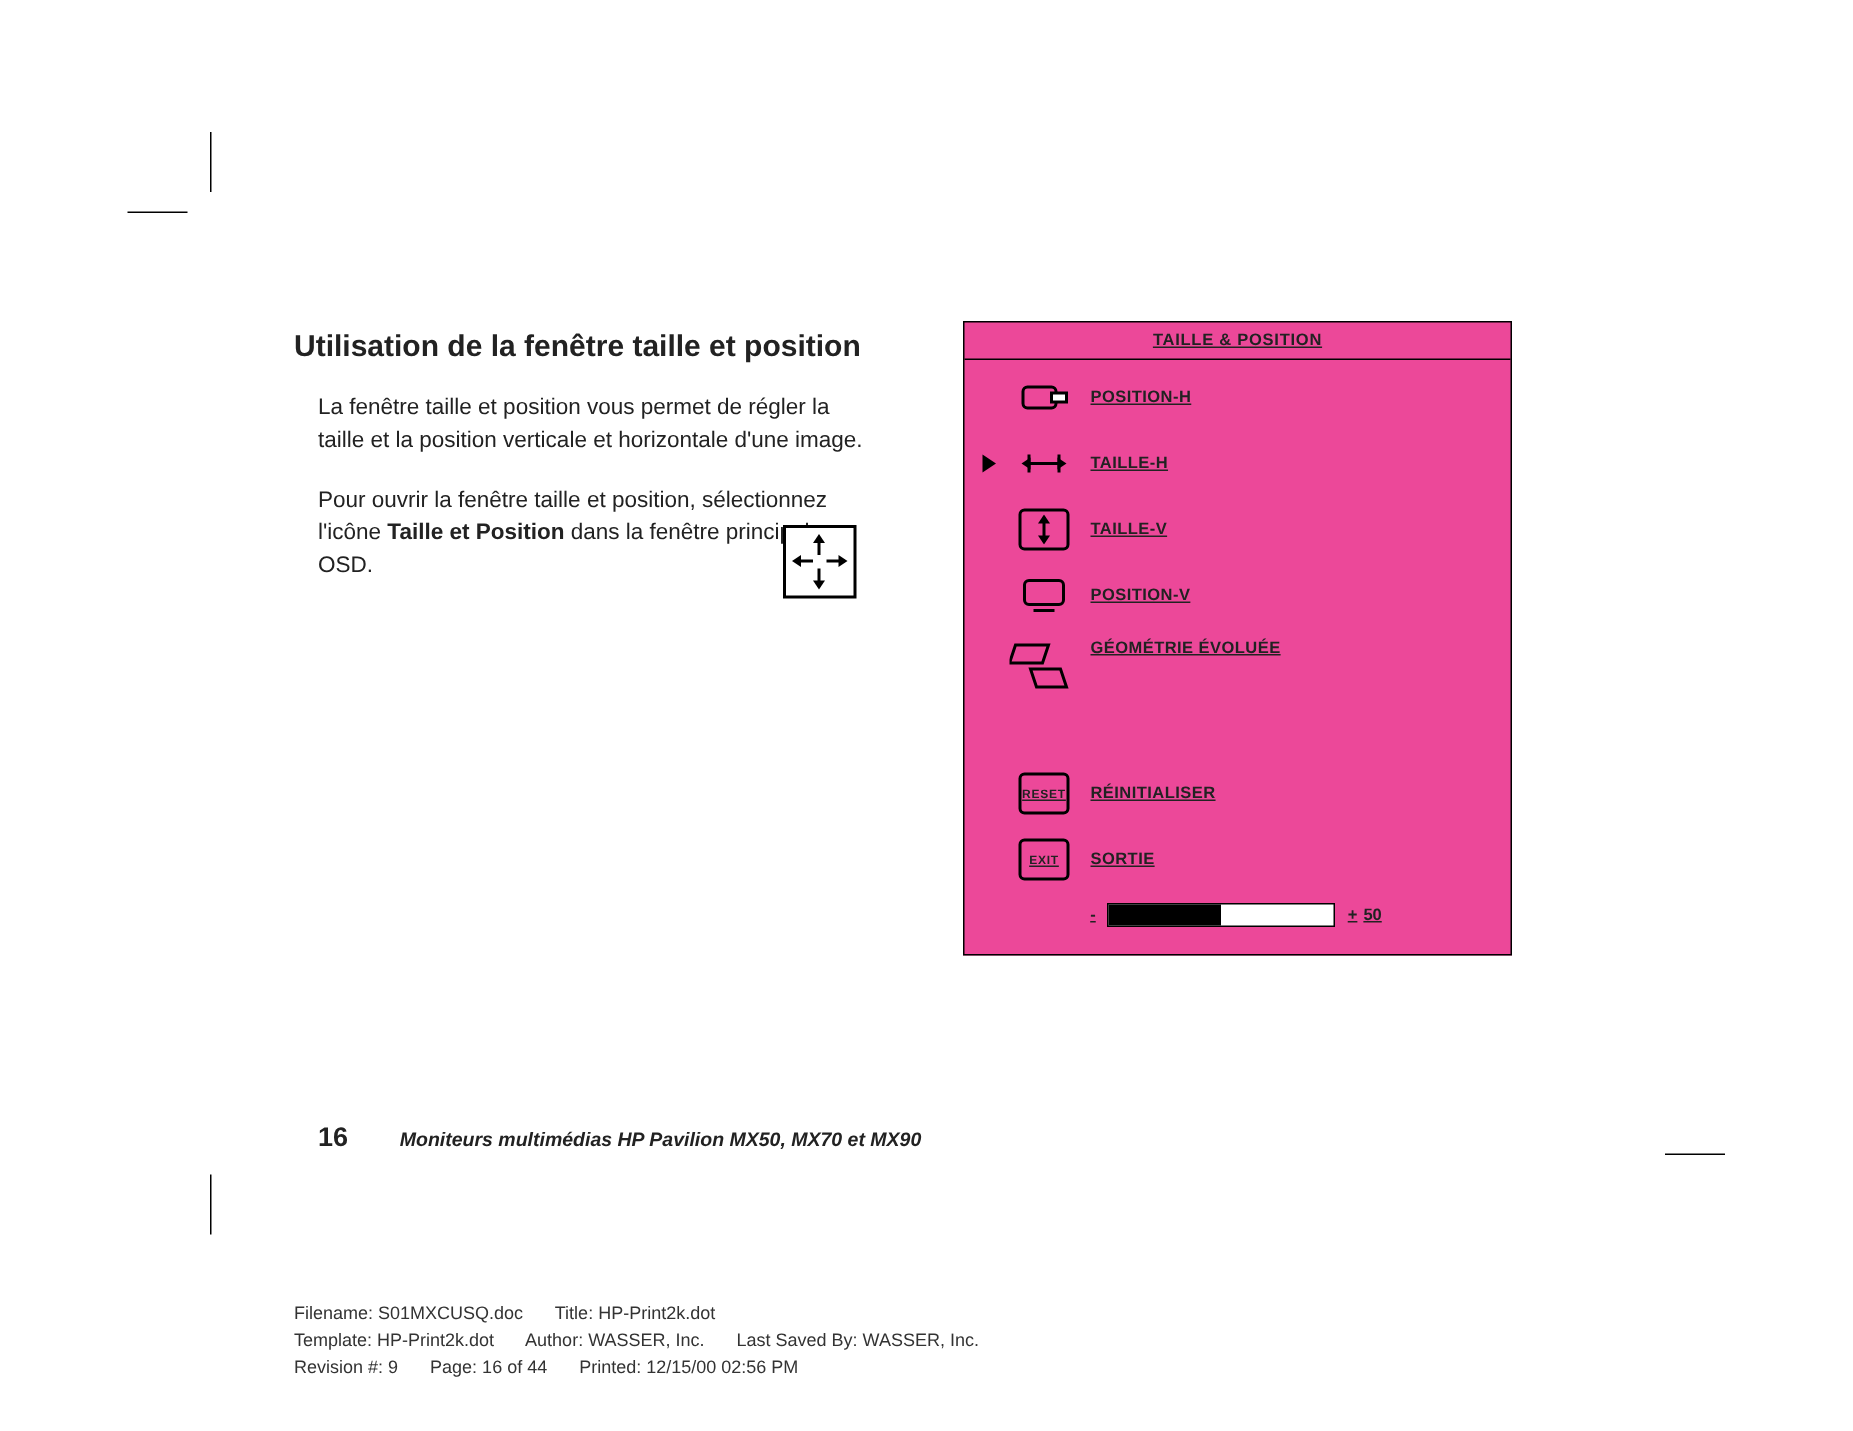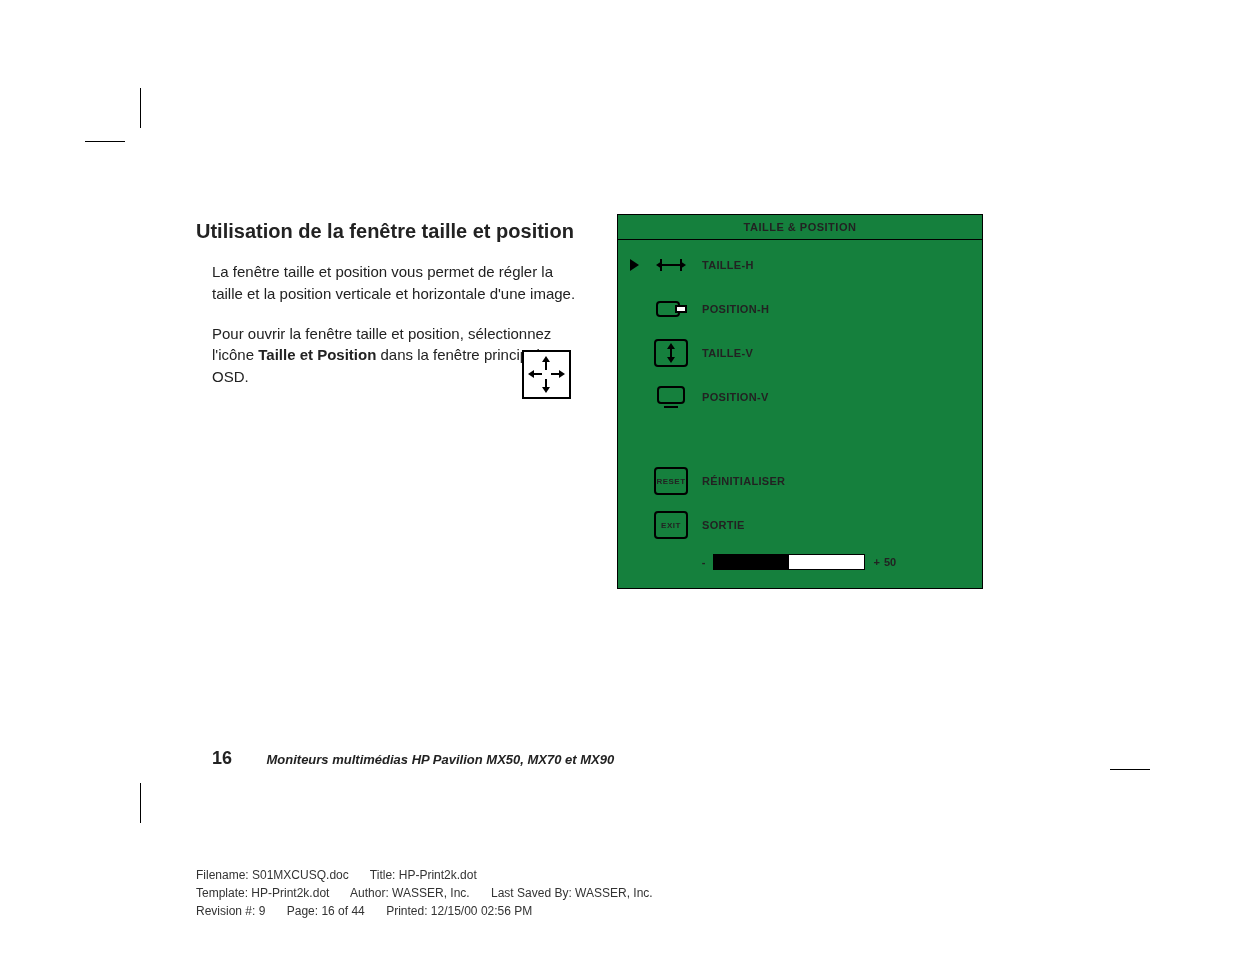--- a/index.html
+++ b/index.html
@@ -48,25 +48,26 @@
     top: 350px;
     width: 45px;
     height: 45px;
     border: 2px solid #000;
     background: #fff;
   }
   .inline-icon-box svg { width: 100%; height: 100%; }
 
   .osd-panel {
     position: absolute;
-    left: 617px;
+    left: 642px;
     top: 214px;
     width: 364px;
     border: 1.5px solid #000;
-    background: #15803d;
+    background: #ec4899;
+    text-decoration: underline;
   }
   .osd-title-bar {
     border-bottom: 1.5px solid #000;
     text-align: center;
     font-size: 11px;
     font-weight: bold;
     letter-spacing: 0.5px;
     padding: 6px 0;
   }
   .osd-body {
@@ -185,49 +186,49 @@
     <line x1="22" y1="27" x2="22" y2="39" stroke="#000" stroke-width="2"></line>
     <polygon points="22,41 18,35 26,35" fill="#000"></polygon>
   </svg>
 </div>
 
 <div class="osd-panel">
   <div class="osd-title-bar">TAILLE &amp; POSITION</div>
   <div class="osd-body">
 
     <div class="osd-row">
+      <div class="cursor-col"></div>
+      <div class="icon-col">
+        <svg width="34" height="24">
+          <rect x="3" y="5" width="22" height="14" rx="3" fill="none" stroke="#000" stroke-width="2"></rect>
+          <rect x="22" y="9" width="10" height="6" fill="#fff" stroke="#000" stroke-width="2"></rect>
+        </svg>
+      </div>
+      <div class="label-col">POSITION-H</div>
+    </div>
+
+    <div class="osd-row">
       <div class="cursor-col">
           <div class="cursor-tri"></div>
         </div>
       <div class="icon-col">
         <svg width="34" height="24">
           <line x1="4" y1="12" x2="30" y2="12" stroke="#000" stroke-width="2"></line>
           <polygon points="2,12 8,8 8,16" fill="#000"></polygon>
           <polygon points="32,12 26,8 26,16" fill="#000"></polygon>
           <line x1="7" y1="6" x2="7" y2="18" stroke="#000" stroke-width="2"></line>
           <line x1="27" y1="6" x2="27" y2="18" stroke="#000" stroke-width="2"></line>
         </svg>
       </div>
       <div class="label-col">TAILLE-H</div>
     </div>
 
     <div class="osd-row">
       <div class="cursor-col"></div>
       <div class="icon-col">
-        <svg width="34" height="24">
-          <rect x="3" y="5" width="22" height="14" rx="3" fill="none" stroke="#000" stroke-width="2"></rect>
-          <rect x="22" y="9" width="10" height="6" fill="#fff" stroke="#000" stroke-width="2"></rect>
-        </svg>
-      </div>
-      <div class="label-col">POSITION-H</div>
-    </div>
-
-    <div class="osd-row">
-      <div class="cursor-col"></div>
-      <div class="icon-col">
         <div class="icon-box">
           <svg width="16" height="20">
             <line x1="8" y1="2" x2="8" y2="18" stroke="#000" stroke-width="2"></line>
             <polygon points="8,0 4,6 12,6" fill="#000"></polygon>
             <polygon points="8,20 4,14 12,14" fill="#000"></polygon>
           </svg>
         </div>
       </div>
       <div class="label-col">TAILLE-V</div>
     </div>
@@ -236,20 +237,30 @@
       <div class="cursor-col"></div>
       <div class="icon-col">
         <svg width="34" height="26">
           <rect x="4" y="3" width="26" height="16" rx="3" fill="none" stroke="#000" stroke-width="2"></rect>
           <line x1="10" y1="23" x2="24" y2="23" stroke="#000" stroke-width="2"></line>
         </svg>
       </div>
       <div class="label-col">POSITION-V</div>
     </div>
 
+    <div class="osd-row" style="align-items:flex-start;">
+      <div class="cursor-col"></div>
+      <div class="icon-col">
+        <svg width="40" height="34">
+          <path d="M4 4 L26 4 L22 16 L0 16 Z" fill="none" stroke="#000" stroke-width="2"></path>
+          <path d="M14 20 L34 20 L38 32 L18 32 Z" fill="none" stroke="#000" stroke-width="2"></path>
+        </svg>
+      </div>
+      <div class="label-col">GÉOMÉTRIE ÉVOLUÉE</div>
+    </div>
 
     <div class="osd-spacer"></div>
 
     <div class="osd-row">
       <div class="cursor-col"></div>
       <div class="icon-col">
         <div class="icon-box">RESET</div>
       </div>
       <div class="label-col">RÉINITIALISER</div>
     </div>

